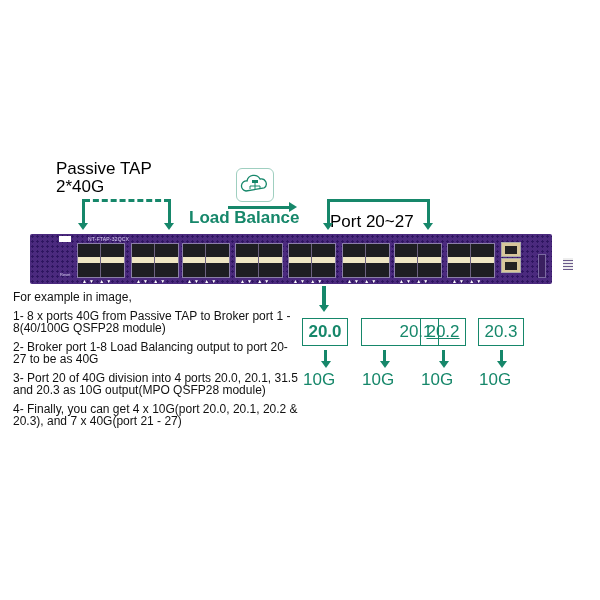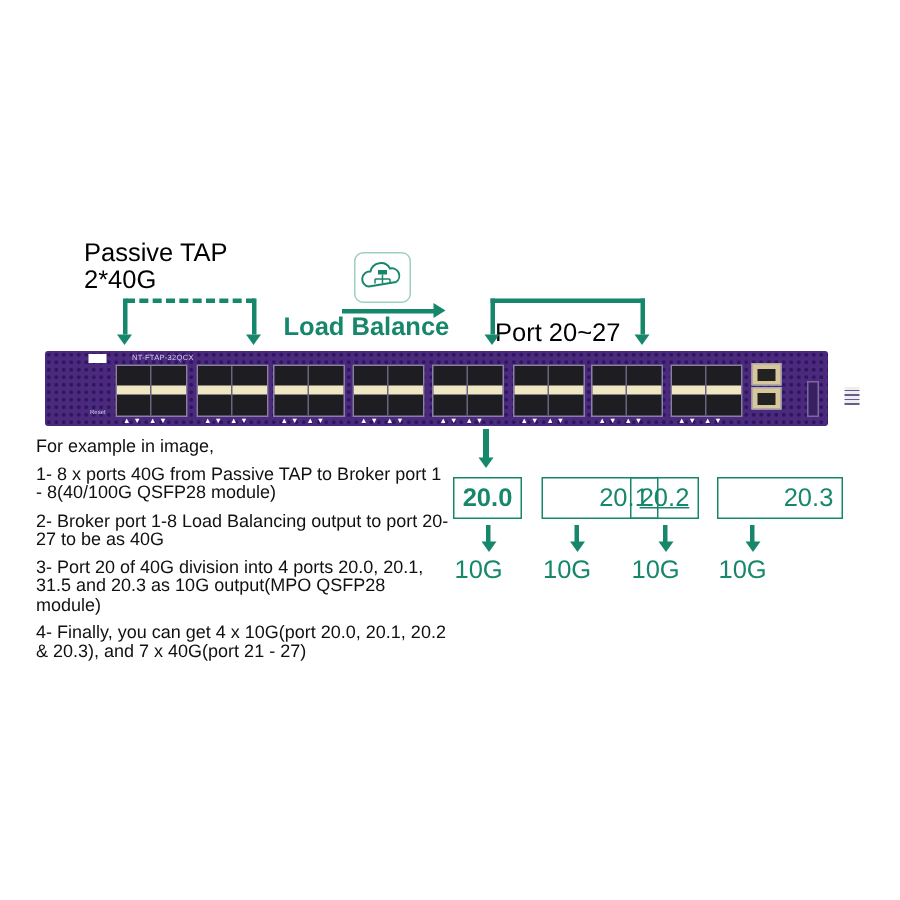--- a/index.html
+++ b/index.html
@@ -22,21 +22,21 @@
   .pgroup .mid{position:absolute;left:0;right:0;top:13px;height:6px;background:#efe6c4;}
   .pgroup .sep{position:absolute;left:22px;top:0;bottom:0;width:1px;background:#6d6280;}
   .leds{position:absolute;top:44px;font-size:5px;color:#fff;letter-spacing:2px;}
   .rj45{position:absolute;left:471px;width:18px;height:13px;background:#d7c79a;border:1px solid #aaa;}
   .rj45 .hole{position:absolute;left:3px;top:3px;width:12px;height:8px;background:#222;}
   .console{position:absolute;left:508px;top:20px;width:6px;height:22px;background:#3a2060;border:1px solid #7a6aa0;}
   .usb{position:absolute;left:533px;top:24px;width:10px;height:12px;background:repeating-linear-gradient(#eee 0 2px,#6a5a8a 2px 3px);}
   .subbox{position:absolute;top:318px;width:44px;height:26px;border:1.5px solid #16876a;text-align:center;font-size:17px;line-height:26px;color:#16876a;}
   .tenG{position:absolute;top:370px;width:44px;text-align:left;font-size:17px;color:#16876a;}
   .notes{position:absolute;left:11px;top:291px;width:290px;font-size:12px;color:#111;line-height:12.5px;}
-  .notes p{margin:0 0 6px 13px;}
+  .notes p{margin:0 0 6px 2px;}
 </style>
 </head>
 <body>
 
 <div class="abs tap-title">
   <div>Passive TAP</div>
   <div>2*40G</div>
 </div>
 <div class="bar" style="left:82px;top:199px;width:3px;height:24px;"></div>
 <div class="dash" style="left:84px;top:199px;width:86px;"></div>
@@ -115,21 +115,21 @@
   <div class="console"></div>
   <div class="usb"></div>
 </div>
 
 <div class="bar" style="left:322px;top:286px;width:4px;height:20px;"></div>
 <div class="arrowhead" style="left:319px;top:305px;"></div>
 
 <div class="subbox" style="left:302px;font-weight:bold;">20.0</div>
 <div class="subbox" style="left:361px;padding-left:32px;">20.1</div>
 <div class="subbox" style="left:420px;text-decoration:underline;">20.2</div>
-<div class="subbox" style="left:478px;padding-left:38px;">20.3</div>
+<div class="subbox" style="left:478px;">20.3</div>
 
 <div class="bar" style="left:324px;top:350px;width:3px;height:12px;"></div>
 <div class="arrowhead" style="left:321px;top:361px;"></div>
 <div class="bar" style="left:383px;top:350px;width:3px;height:12px;"></div>
 <div class="arrowhead" style="left:380px;top:361px;"></div>
 <div class="bar" style="left:442px;top:350px;width:3px;height:12px;"></div>
 <div class="arrowhead" style="left:439px;top:361px;"></div>
 <div class="bar" style="left:500px;top:350px;width:3px;height:12px;"></div>
 <div class="arrowhead" style="left:497px;top:361px;"></div>
 

